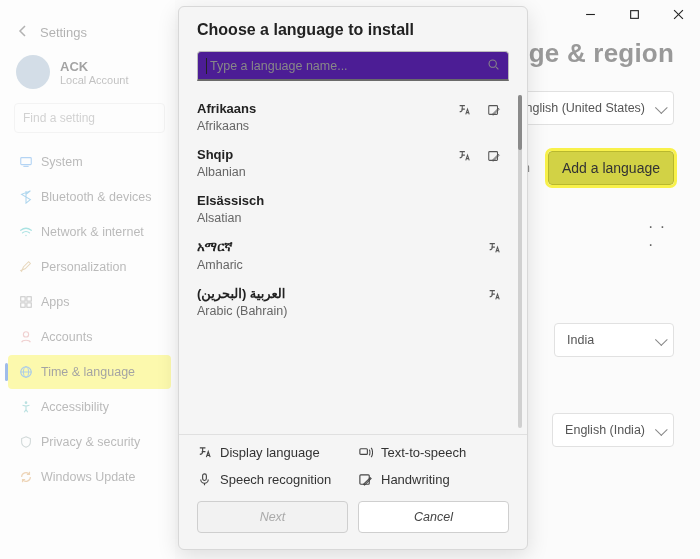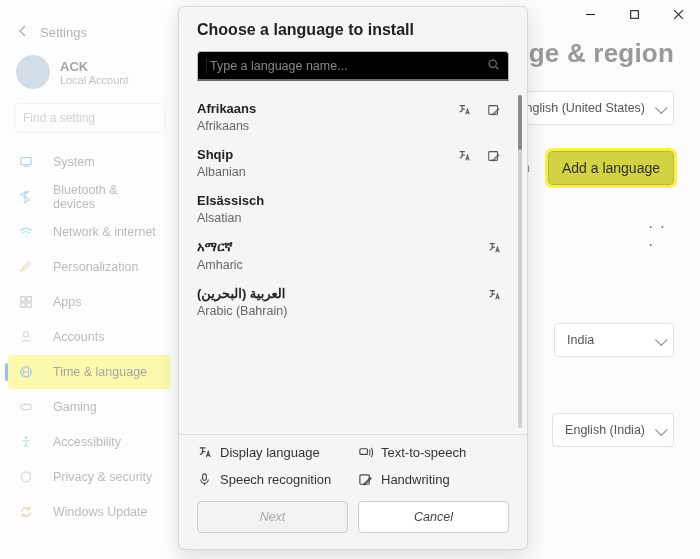--- a/index.html
+++ b/index.html
@@ -12,21 +12,21 @@
 
   
   .sidebar { position: absolute; left: 2px; top: 0; width: 175px; height: 100%; padding: 12px 6px 12px 6px; margin-top: 8px; }
   .back-row { display: flex; align-items: center; gap: 10px; margin: 4px 0 14px 8px; color: #555; font-size: 13px; }
   .profile { display: flex; align-items: center; gap: 10px; margin: 0 0 14px 8px; }
   .avatar { width: 34px; height: 34px; border-radius: 50%; background:#9db4c9; }
   .profile .name { font-size: 13px; font-weight:600; color:#333; }
   .profile .sub  { font-size: 11px; color:#777; }
   .search-box { margin: 0 6px 12px 6px; border: 1px solid #e5e5e5; border-radius: 4px; height: 30px; display:flex; align-items:center; padding:0 8px; color:#999; font-size:12px;}
   .nav { display:flex; flex-direction:column; gap:1px; }
-  .nav-item { display:flex; align-items:center; gap:20px; height:34px; padding:0 8px 0 10px; border-radius:4px; font-size:12.5px; color:#666; position:relative;}
+  .nav-item { display:flex; align-items:center; gap:8px; height:34px; padding:0 8px 0 10px; border-radius:4px; font-size:12.5px; color:#666; position:relative;}
   .nav-item .ico { width:15px; height:15px; display:flex; align-items:center; justify-content:center; color:#888;}
   .nav-item.active { background:#f8f14a; }
   .nav-item.active::before { content:""; position:absolute; left:-3px; top:8px; bottom:8px; width:3px; background:#2c6cd1; border-radius:2px;}
   .nav-item.active .lbl { color:#333; }
   .ico svg { width:14px; height:14px; }
 
   
   .content { position:absolute; left:175px; top:26px; right:10px; bottom:0; padding:12px 16px 0 20px; }
   .page-title { font-size:26px; font-weight:600; color:#999; letter-spacing:0.2px; margin-bottom:22px;}
   .dd { border:1px solid #e1e1e1; border-radius:4px; height:34px; padding:0 28px 0 12px; display:inline-flex; align-items:center; font-size:12.5px; color:#555; position:relative; background:#fff;}
@@ -36,21 +36,21 @@
   .hint { font-size:12px; color:#888; }
   .add-lang-btn { background:#d2d245; border:1px solid #b8b82e; border-radius:4px; padding:8px 13px; font-size:14px; color:#333; outline:3px solid #f8f14a;}
   .row3 { display:flex; align-items:center; justify-content:space-between; margin-bottom:40px; font-size:12px; color:#888;}
   .more { width:26px; height:26px; display:flex; align-items:center; justify-content:center; color:#666; font-size:16px; letter-spacing:1px;}
   .row4, .row5 { display:flex; justify-content:flex-end; margin-bottom:28px;}
   .dd.small { min-width:120px; }
 
   
   .dialog { position:absolute; left:178px; top:6px; width:350px; height:544px; background:#f5f5f5; border:1px solid #d8d8d8; border-radius:6px; box-shadow:0 6px 22px rgba(0,0,0,0.12); display:flex; flex-direction:column; padding:14px 0 0 0;}
   .dlg-title { font-size:16px; font-weight:700; color:#222; padding:0 18px 10px 18px;}
-  .dlg-search { margin:2px 18px 8px 18px; border:1px solid #bbb; border-bottom:2px solid #6a6a6a; border-radius:4px 4px 0 0; height:30px; display:flex; align-items:center; padding:4px 8px; background:#000000;}
+  .dlg-search { margin:2px 18px 8px 18px; border:1px solid #bbb; border-bottom:2px solid #6a6a6a; border-radius:4px 4px 0 0; height:30px; display:flex; align-items:center; padding:4px 8px; background:#4c1d95;}
   .dlg-search .cursor{ width:1px; height:16px; background:#222; margin-right:3px; animation:blink 1s step-start infinite;}
   @keyframes blink{50%{opacity:0}}
   .dlg-search .ph { color:#888; font-size:12.5px; flex:1;}
   .dlg-search .sico{ color:#888; }
   .lang-list { flex:1; overflow:hidden; padding:4px 4px 0 18px; position:relative;}
   .lang-list::after { content:""; position:absolute; right:5px; top:6px; bottom:6px; width:4px; background:#d0d0d0; border-radius:2px;}
   .lang-list::before { content:""; position:absolute; right:5px; top:6px; width:4px; height:55px; background:#8a8a8a; border-radius:2px; z-index:1;}
   .lang-item { padding:8px 20px 6px 0; display:flex; align-items:flex-start; justify-content:space-between;}
   .lang-text .native { font-size:13px; font-weight:600; color:#222;}
   .lang-text .english{ font-size:12.5px; color:#666; margin-top:3px;}
@@ -167,28 +167,20 @@
             <circle cx="8" cy="8" r="6" fill="none" stroke="#3a88d6" stroke-width="1.3"></circle>
             <ellipse cx="8" cy="8" rx="3" ry="6" fill="none" stroke="#3a88d6" stroke-width="1"></ellipse>
             <line x1="2" y1="8" x2="14" y2="8" stroke="#3a88d6" stroke-width="1"></line>
           </svg>
         </span>
         <span class="lbl">Time &amp; language</span>
       </div>
     <div class="nav-item">
         <span class="ico">
           <svg viewBox="0 0 16 16">
-            <rect x="2" y="5" width="12" height="6" rx="3" fill="none" stroke="#9aa" stroke-width="1.3"></rect>
-          </svg>
-        </span>
-        <span class="lbl">Gaming</span>
-      </div>
-    <div class="nav-item">
-        <span class="ico">
-          <svg viewBox="0 0 16 16">
             <circle cx="8" cy="3" r="1.5" fill="#6bb"></circle>
             <path d="M4 6l4 1 4-1M8 7v4l-2 3M8 11l2 3" fill="none" stroke="#6bb" stroke-width="1.3"></path>
           </svg>
         </span>
         <span class="lbl">Accessibility</span>
       </div>
     <div class="nav-item">
         <span class="ico">
           <svg viewBox="0 0 16 16">
             <path d="M8 2l5 2v4c0 3-2 5-5 6-3-1-5-3-5-6V4l5-2z" fill="none" stroke="#9aa" stroke-width="1.2"></path>

